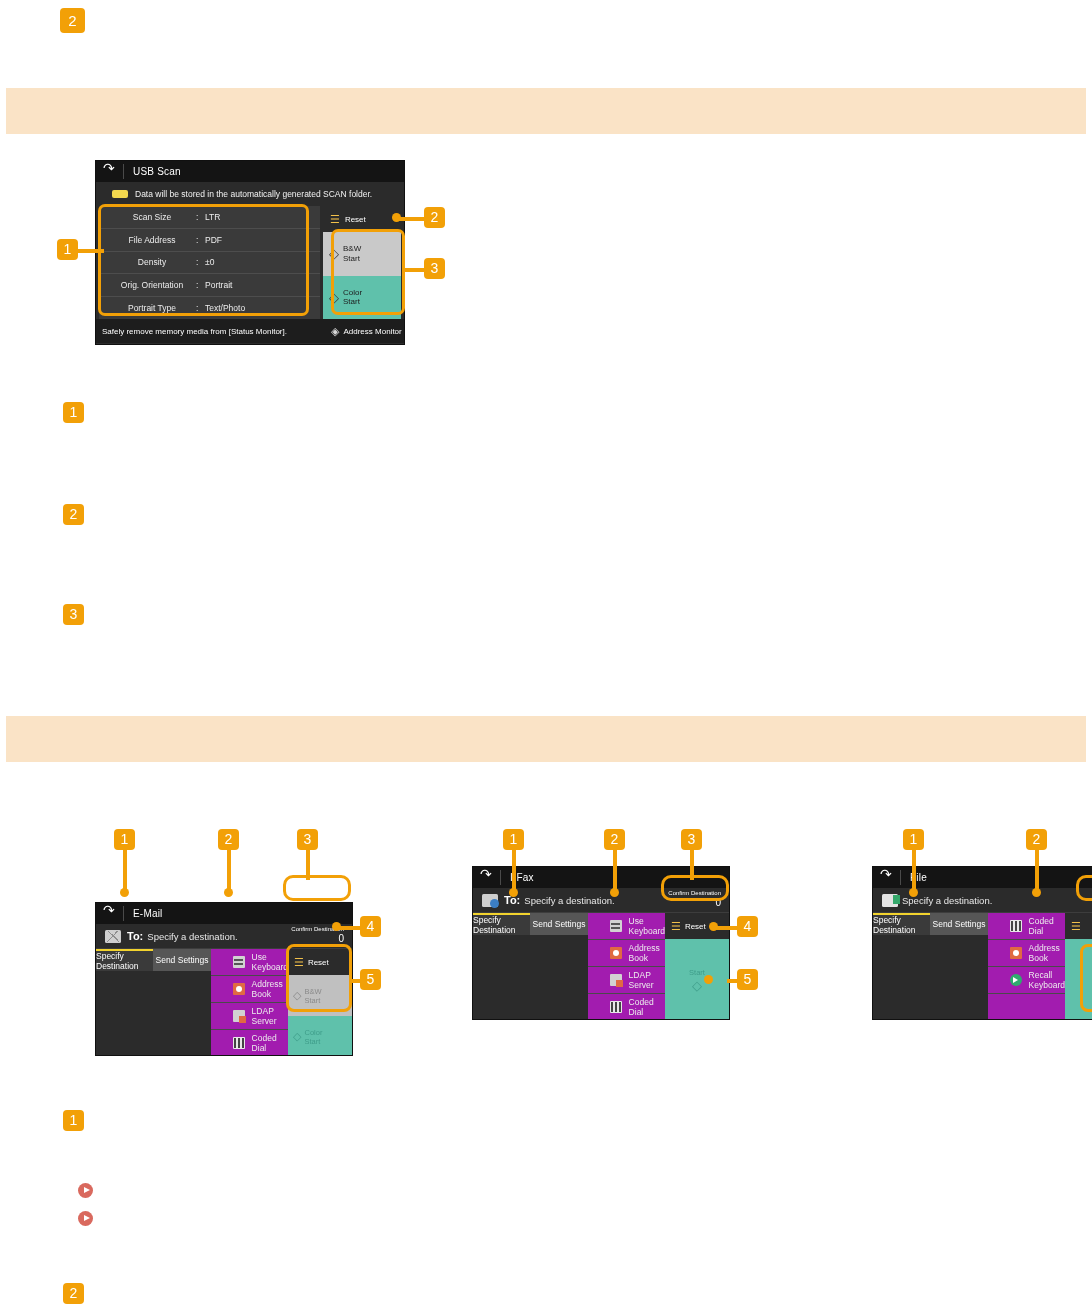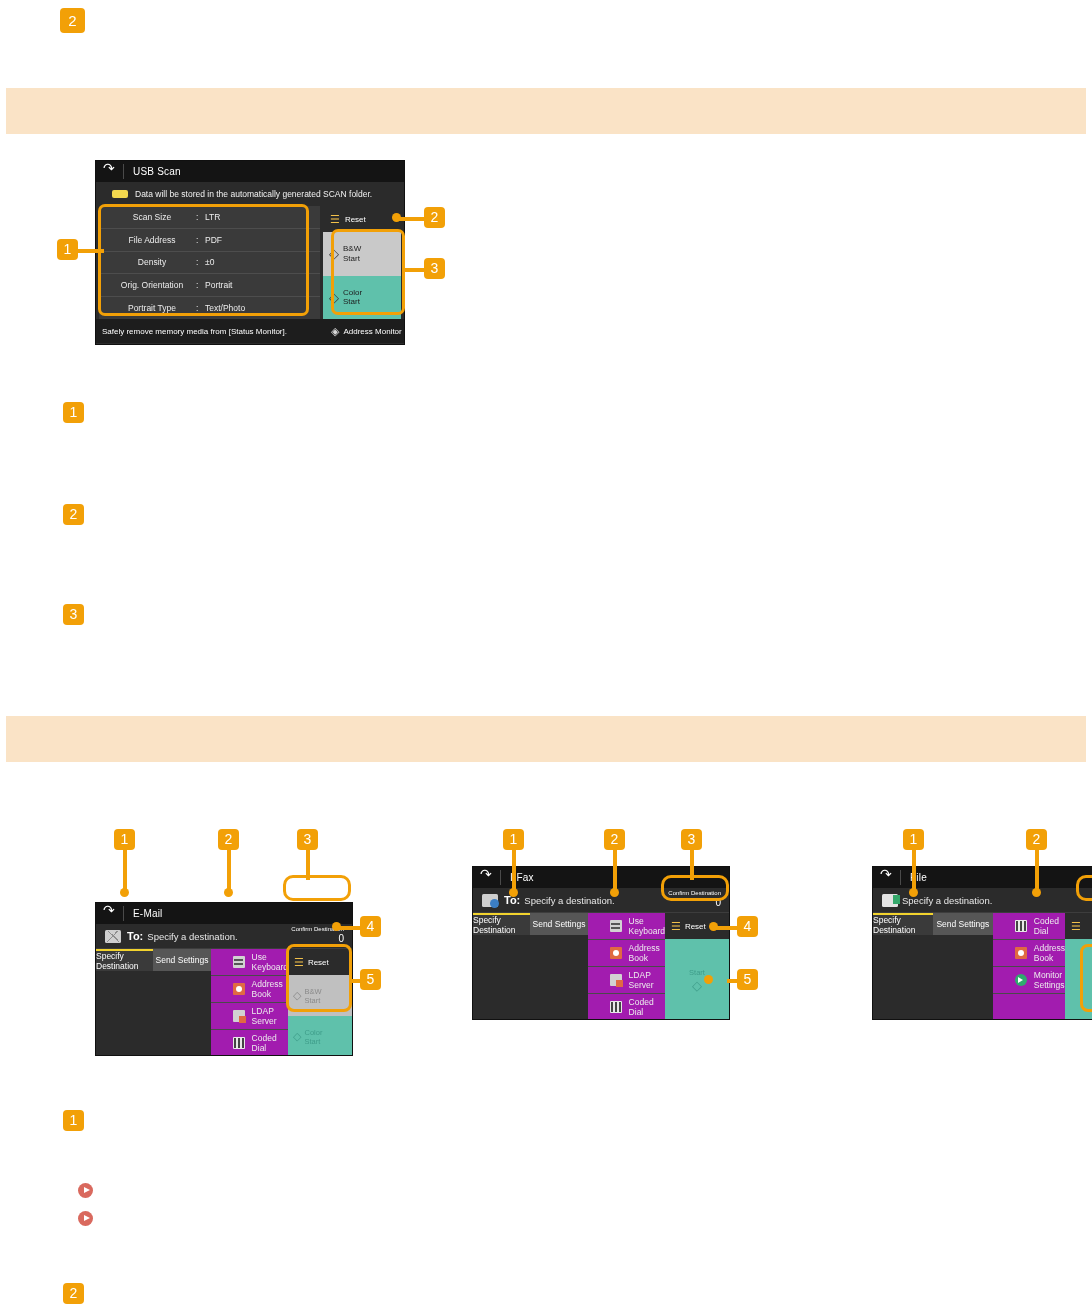--- a/index.html
+++ b/index.html
@@ -502,21 +502,21 @@
           <div class="opt">
             <span class="oic coded"></span>
             <span class="opt-lbl">Coded Dial</span>
           </div>
           <div class="opt">
             <span class="oic addrbook"></span>
             <span class="opt-lbl">Address Book</span>
           </div>
           <div class="opt">
             <span class="oic recall"></span>
-            <span class="opt-lbl">Monitor Settings</span>
+            <span class="opt-lbl">Recall Keyboard</span>
           </div>
           <div class="opt"></div>
         </div>
       </div>
       <div class="send-right">
         <div class="send-reset">
           <span class="reset-ico">☰</span>
           <span class="send-reset-txt"></span>
         </div>
         <div class="start-stack">

